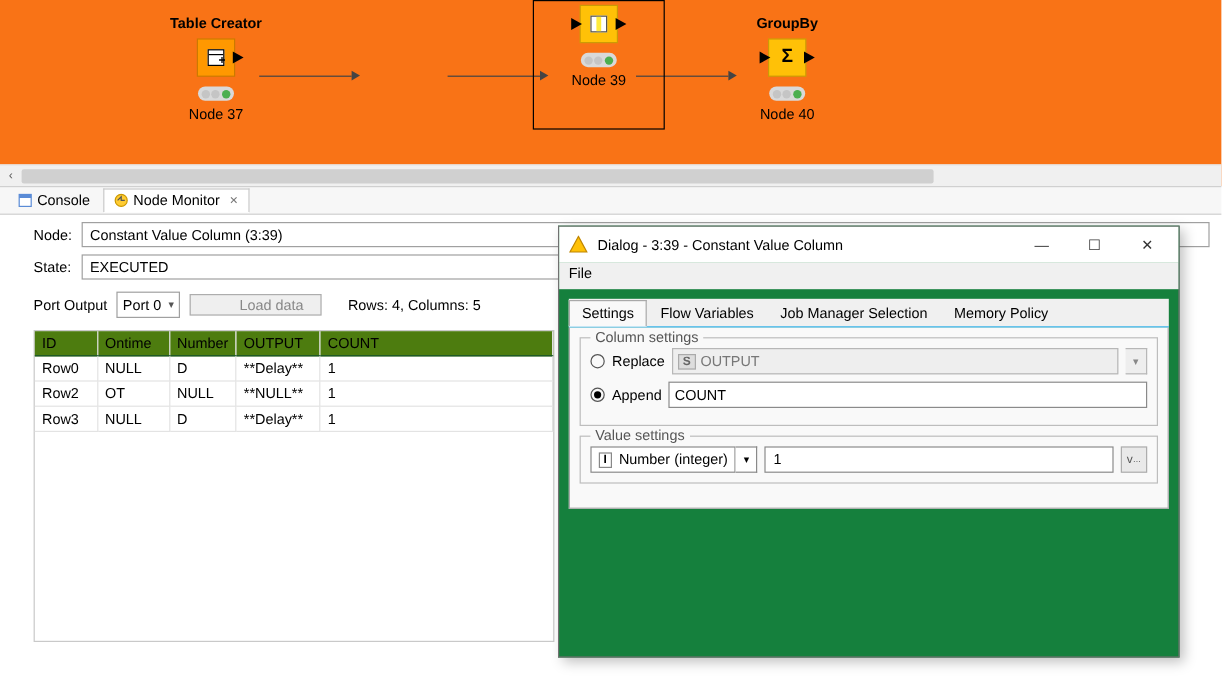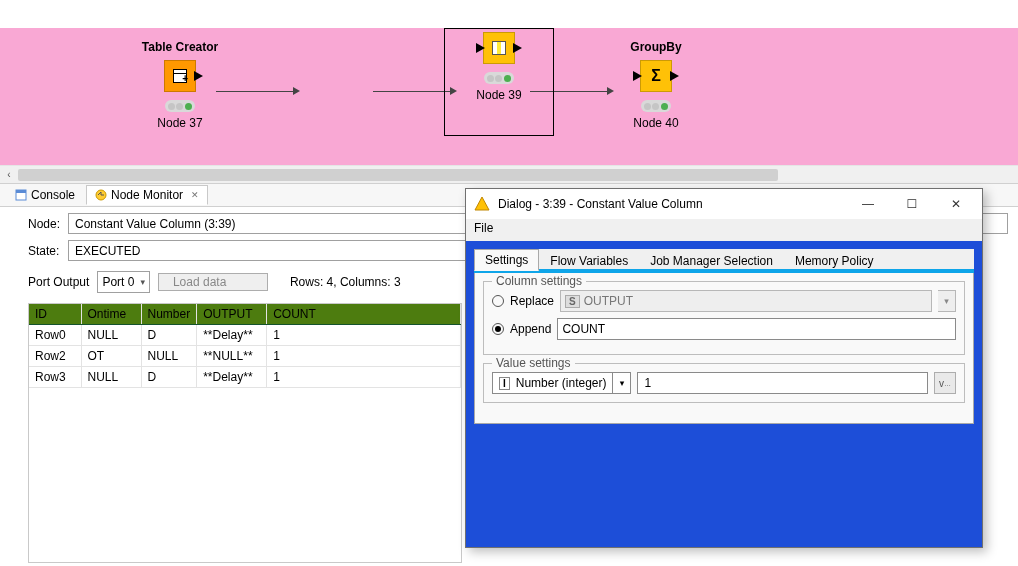--- a/index.html
+++ b/index.html
@@ -1,19 +1,19 @@
 <!DOCTYPE html>
 <html><head>
 <meta charset="utf-8">
 <style>
   *{box-sizing:border-box}
   html,body{margin:0;padding:0;font-family:"Segoe UI",Tahoma,Arial,sans-serif;font-size:12px;color:#000;background:#fff}
   .root{width:1018px;height:566px;position:relative;overflow:hidden}
   
-  .canvas{position:relative;height:155px;background:#f9a8d4;margin-top:28px;}
+  .canvas{position:relative;height:155px;background:#f97316;}
   .scroll-strip{position:absolute;bottom:0;left:0;right:0;height:18px;background:#f0f0f0;border-top:1px solid #e5e5e5;display:flex;align-items:center}
   .scroll-strip .chevl{width:18px;text-align:center;color:#555;font-size:10px}
   .scroll-strip .thumb{flex:0 0 760px;height:12px;background:#d0d0d0;border-radius:2px;margin-right:2px}
   .scroll-strip .track{flex:1}
   .node{position:absolute;text-align:center;width:120px}
   .node .title{font-size:12px;font-weight:bold;margin-bottom:6px;white-space:pre-line}
   .node .icon-box{width:32px;height:32px;margin:0 auto;border:1px solid rgba(0,0,0,.2);display:flex;align-items:center;justify-content:center;position:relative}
   .port-l,.port-r{position:absolute;top:50%;width:0;height:0;margin-top:-5px}
   .port-l{left:-8px;border-top:5px solid transparent;border-bottom:5px solid transparent;border-left:9px solid #000}
   .port-r{right:-8px;border-top:5px solid transparent;border-bottom:5px solid transparent;border-left:9px solid #000}
@@ -34,34 +34,34 @@
   .tabchip .x{color:#777;font-size:9px;margin-left:4px}
   .mini-ico{width:12px;height:12px;display:inline-block}
   .monitor{padding:6px 10px 0 28px}
   .row{display:flex;align-items:center;margin-bottom:6px}
   .row .lab{width:40px}
   .txtbox{border:1px solid #a0a0a0;background:#fff;padding:3px 6px;flex:1;height:21px}
   .row2 .txtbox{max-width:420px}
   .portline{display:flex;align-items:center;gap:8px;margin:10px 0}
   .select{border:1px solid #a0a0a0;background:#fff;height:22px;display:flex;align-items:center;padding:0 4px;gap:6px}
   .select .caret{font-size:9px;color:#555}
-  .btn{border:1px solid #adadad;background:#e1e1e1;padding:1px 14px;min-width:70px;text-align:left}
+  .btn{border:1px solid #adadad;background:#e1e1e1;padding:1px 14px;min-width:70px;text-align:right}
   .btn.dis{color:#888;background:#efefef}
   .grid{border:1px solid #c9c9c9;width:434px;height:260px;background:#fff;position:relative}
   .grid table{border-collapse:collapse;width:100%}
   .grid th,.grid td{border-right:1px solid #e3e3e3;border-bottom:1px solid #e3e3e3;padding:3px 6px;text-align:left;font-weight:normal}
   .grid th{background:#4d7c0f;border-bottom:1px solid #14532d}
   
-  .dialog{position:absolute;left:465px;top:188px;width:518px;height:360px;background:#1d4ed8;border:1px solid #707070;box-shadow:4px 4px 10px rgba(0,0,0,.25)}
+  .dialog{position:absolute;left:465px;top:188px;width:518px;height:360px;background:#15803d;border:1px solid #707070;box-shadow:4px 4px 10px rgba(0,0,0,.25)}
   .dlg-titlebar{height:30px;background:#fff;display:flex;align-items:center;padding:0 8px;gap:8px}
   .dlg-titlebar .title{flex:1}
   .tbtn{width:36px;height:22px;display:flex;align-items:center;justify-content:center;color:#333;font-size:12px;font-family:Arial}
   .dlg-menu{height:22px;padding:2px 8px;background:#f0f0f0}
   .dlg-body{padding:8px}
-  .dlg-tabs{display:flex;align-items:center;height:24px;gap:0;border-bottom:4px solid #0ea5e9;background:#f0f0f0}
+  .dlg-tabs{display:flex;align-items:flex-start;height:24px;gap:0;border-bottom:1px solid #0ea5e9;background:#f0f0f0}
   .dlg-tab{padding:3px 10px;border:1px solid transparent;border-bottom:none;position:relative;top:1px}
   .dlg-tab.active{background:#f9f9f9;border:1px solid #a9a9a9;border-bottom:1px solid #f9f9f9}
   .dlg-pane{background:#f9f9f9;border:1px solid #a9a9a9;border-top:none;padding:8px 8px 12px}
   .fieldset{border:1px solid #bdbdbd;padding:8px;margin-bottom:8px;position:relative}
   .fieldset .legend{position:absolute;top:-8px;left:8px;background:#f9f9f9;padding:0 4px;font-size:12px;color:#555}
   .radio-row{display:flex;align-items:center;gap:6px;margin-bottom:6px}
   .radio{width:12px;height:12px;border:1px solid #555;border-radius:50%;display:inline-flex;align-items:center;justify-content:center}
   .radio.sel::after{content:"";width:6px;height:6px;background:#000;border-radius:50%}
   .locked-field{flex:1;border:1px solid #b7b7b7;background:#eee;color:#777;height:22px;display:flex;align-items:center;padding:0 4px;gap:4px}
   .locked-field .s-badge{border:1px solid #aaa;background:#ddd;font-weight:bold;font-size:10px;padding:0 3px;color:#666}
@@ -181,21 +181,21 @@
       <div class="lab">State:</div>
       <div class="txtbox"><span>EXECUTED</span></div>
     </div>
     <div class="portline">
       <span>Port Output</span>
       <div class="select">
         <span>Port 0</span>
           <span class="caret">▾</span>
       </div>
       <div class="btn dis" style="min-width:110px">Load data</div>
-      <span style="margin-left:14px">Rows: 4, Columns: 3</span>
+      <span style="margin-left:14px">Rows: 4, Columns: 5</span>
     </div>
 
     <div class="grid">
       <table>
         <thead>
             <tr>
           <th style="width:52px">ID</th>
           <th style="width:60px">Ontime</th>
           <th style="width:50px">Number</th>
           <th style="width:70px">OUTPUT</th>

